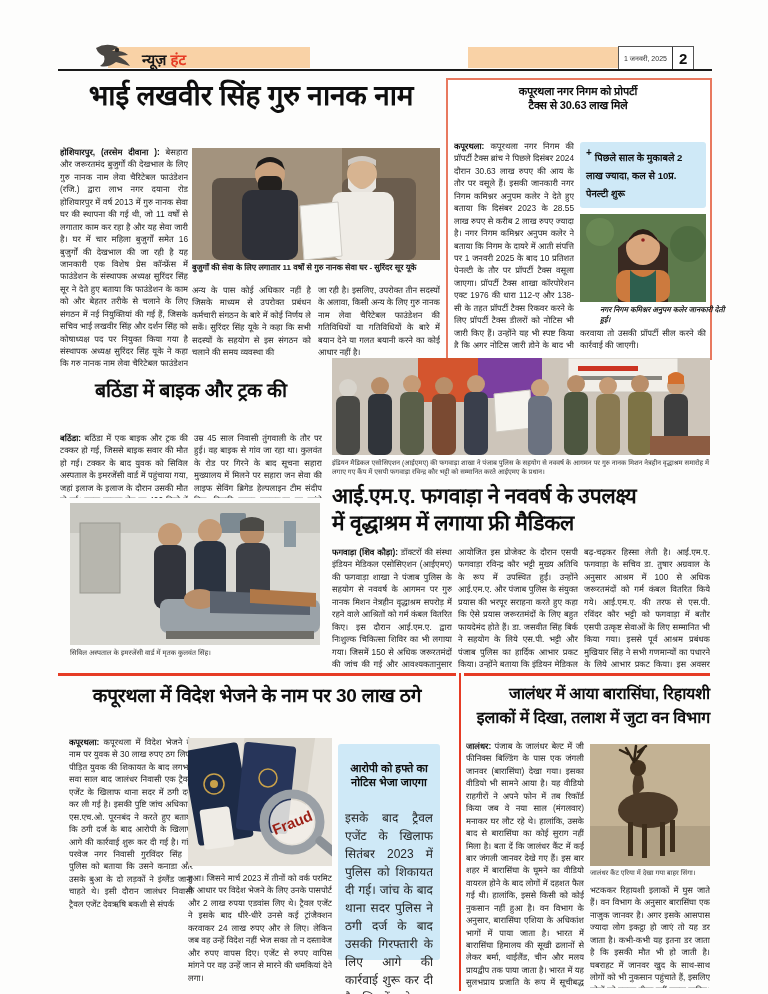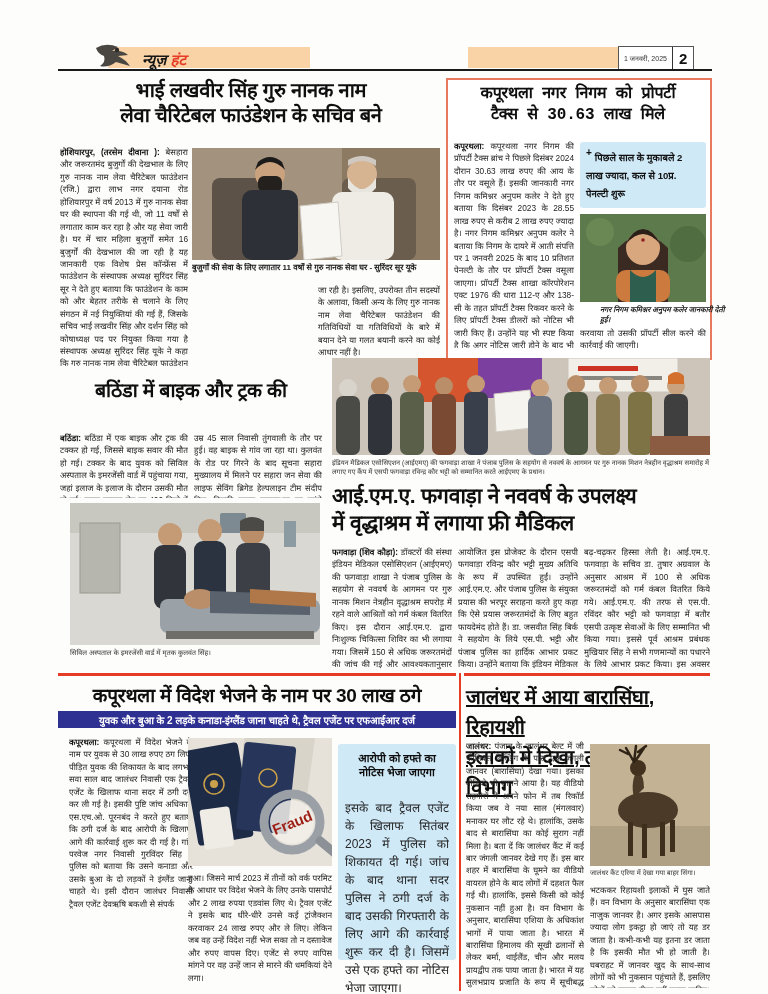--- a/index.html
+++ b/index.html
@@ -21,37 +21,36 @@
 
   <div class="abs peach" style="left:108px;top:47px;width:202px;height:21px;"></div>
   <div class="abs peach" style="left:468px;top:47px;width:188px;height:21px;"></div>
 
   <div class="abs" style="left:92px;top:42px;">
     <svg width="44" height="28" viewBox="0 0 44 28">
       <path d="M4 6 Q14 0 26 5 L20 9 Q30 8 36 13 L26 14 Q34 18 38 24 L24 20 Q16 26 8 24 Q14 20 12 14 Q6 12 4 6 Z" fill="#4a4743"></path>
       <circle cx="25" cy="8" r="2.2" fill="#2c2a28"></circle>
     </svg>
   </div>
-  <div class="abs" style="left:142px;top:49px;font-size:15px;font-weight:700;font-style:italic;">
+  <div class="abs" style="left:142px;top:49px;font-size:15px;font-weight:700;">
     <span style="color:#171717;">न्यूज़</span>
     <span style="color:#e63c25;">हंट</span>
   </div>
 
 
   <div class="abs" style="left:618px;top:46px;height:23px;background:#ffffff;border:1px solid #555;display:flex;align-items:center;">
     <span style="font-size:7px;color:#333;padding:0 5px;">1 जनवरी, 2025</span>
     <span style="width:1px;height:23px;background:#333;display:inline-block;"></span>
     <span style="font-size:15px;font-weight:700;color:#111;padding:0 6px;">2</span>
   </div>
 
   <div class="abs" style="left:58px;top:69px;width:654px;height:2px;background:#1a1a1a;"></div>
 
-  <div class="abs headline" style="left:60px;top:78px;width:382px;font-size:20px;line-height:1.25;">
+  <div class="abs headline" style="left:60px;top:78px;width:382px;font-size:28px;line-height:1.25;">
     <div>भाई लखवीर सिंह गुरु नानक नाम</div>
-    <div>लेवा चैरिटेबल फाउंडेशन के सचिव बने</div>
   </div>
 
   <div class="abs col" style="left:60px;top:146px;width:128px;height:220px;">
     <b>होशियारपुर, (तरसेम दीवाना ):</b>
     <span>बेसहारा और जरूरतमंद बुजुर्गों की देखभाल के लिए गुरु नानक नाम लेवा चैरिटेबल फाउंडेशन (रजि.) द्वारा लाभ नगर दयाना रोड होशियारपुर में वर्ष 2013 में गुरु नानक सेवा घर की स्थापना की गई थी, जो 11 वर्षों से लगातार काम कर रहा है और यह सेवा जारी है। घर में चार महिला बुजुर्गों समेत 16 बुजुर्गों की देखभाल की जा रही है यह जानकारी एक विशेष प्रेस कॉन्फ्रेंस में फाउंडेशन के संस्थापक अध्यक्ष सुरिंदर सिंह सूर ने देते हुए बताया कि फाउंडेशन के काम को और बेहतर तरीके से चलाने के लिए संगठन में नई नियुक्तियां की गई हैं, जिसके सचिव भाई लखवीर सिंह और दर्शन सिंह को कोषाध्यक्ष पद पर नियुक्त किया गया है संस्थापक अध्यक्ष सुरिंदर सिंह यूके ने कहा कि गुरु नानक नाम लेवा चैरिटेबल फाउंडेशन में उनके सहित केवल तीन सदस्य हैं और इन तीन सदस्यों के अलावा किसी</span>
   </div>
 
   <div class="abs photo" style="left:192px;top:148px;width:248px;height:112px;">
     <svg width="248" height="112" viewBox="0 0 248 112">
       <rect width="248" height="112" fill="#a3937e"></rect>
@@ -64,25 +63,26 @@
       <rect x="50" y="42" width="56" height="70" rx="10" fill="#2e3038"></rect>
       <circle cx="170" cy="26" r="15" fill="#d7b491"></circle>
       <path d="M156 30 Q170 52 184 30 L184 40 Q170 56 156 40 Z" fill="#e8e4de"></path>
       <path d="M156 18 Q170 8 184 18 L184 12 Q170 4 156 12 Z" fill="#cfc9c2"></path>
       <rect x="140" y="44" width="62" height="68" rx="10" fill="#efece6"></rect>
       <polygon points="108,58 146,54 150,108 112,112" fill="#f7f6f2" stroke="#cfccc5" stroke-width="1"></polygon>
     </svg>
   </div>
   <div class="abs cap" style="left:192px;top:263px;width:248px;font-size:8px;">बुजुर्गों की सेवा के लिए लगातार 11 वर्षों से गुरु नानक सेवा घर - सुरिंदर सूर यूके</div>
 
+  <div class="abs col" style="left:192px;top:284px;width:119px;height:82px;">अन्य के पास कोई अधिकार नहीं है जिसके माध्यम से उपरोक्त प्रबंधन कर्मचारी संगठन के बारे में कोई निर्णय ले सकें। सुरिंदर सिंह यूके ने कहा कि सभी सदस्यों के सहयोग से इस संगठन को चलाने की समय व्यवस्था की</div>
   <div class="abs col" style="left:318px;top:284px;width:122px;height:82px;">जा रही है। इसलिए, उपरोक्त तीन सदस्यों के अलावा, किसी अन्य के लिए गुरु नानक नाम लेवा चैरिटेबल फाउंडेशन की गतिविधियों या गतिविधियों के बारे में बयान देने या गलत बयानी करने का कोई आधार नहीं है।</div>
 
   <div class="abs" style="left:446px;top:78px;width:262px;height:278px;border:2px solid #e8795f;background:#fff;"></div>
 
-  <div class="abs headline" style="left:450px;top:84px;width:256px;font-size:16px;line-height:1.3;font-family:Liberation Mono, monospace;">
+  <div class="abs headline" style="left:450px;top:84px;width:256px;font-size:11px;line-height:1.3;">
     <div>कपूरथला नगर निगम को प्रोपर्टी</div>
     <div>टैक्स से 30.63 लाख मिले</div>
   </div>
 
   <div class="abs col" style="left:454px;top:140px;width:120px;height:208px;">
     <b>कपूरथला:</b>
     <span>कपूरथला नगर निगम की प्रॉपर्टी टैक्स ब्रांच ने पिछले दिसंबर 2024 दौरान 30.63 लाख रुपए की आय के तौर पर वसूले हैं। इसकी जानकारी नगर निगम कमिश्नर अनुपम कलेर ने देते हुए बताया कि दिसंबर 2023 के 28.55 लाख रुपए से करीब 2 लाख रुपए ज्यादा है। नगर निगम कमिश्नर अनुपम कलेर ने बताया कि निगम के दायरे में आती संपत्ति पर 1 जनवरी 2025 के बाद 10 प्रतिशत पेनल्टी के तौर पर प्रॉपर्टी टैक्स वसूला जाएगा। प्रॉपर्टी टैक्स शाखा कॉरपोरेशन एक्ट 1976 की धारा 112-ए और 138-सी के तहत प्रॉपर्टी टैक्स रिकवर करने के लिए प्रॉपर्टी टैक्स डीलरों को नोटिस भी जारी किए हैं। उन्होंने यह भी स्पष्ट किया है कि अगर नोटिस जारी होने के बाद भी बकाएदार प्रॉपर्टी टैक्स जमा नहीं</span>
   </div>
 
   <div class="abs" style="left:580px;top:142px;width:126px;height:66px;background:#cfe9f7;border-radius:3px;padding:5px 6px;box-sizing:border-box;">
@@ -185,21 +185,20 @@
   </div>
   <div class="abs col" style="left:458px;top:546px;width:120px;height:124px;">आयोजित इस प्रोजेक्ट के दौरान एसपी फगवाड़ा रविन्द्र कौर भट्टी मुख्य अतिथि के रूप में उपस्थित हुईं। उन्होंने आई.एम.ए. और पंजाब पुलिस के संयुक्त प्रयास की भरपूर सराहना करते हुए कहा कि ऐसे प्रयास जरूरतमंदों के लिए बहुत फायदेमंद होते हैं। डा. जसवीत सिंह बिर्क ने सहयोग के लिये एस.पी. भट्टी और पंजाब पुलिस का हार्दिक आभार प्रकट किया। उन्होंने बताया कि इंडियन मेडिकल एसोसिएशन डॉक्टरों के अधिकारों के लिए मजबूती से आवाज उठाने के साथ-साथ समाज सेवा में भी</div>
   <div class="abs col" style="left:584px;top:546px;width:126px;height:124px;">बढ़-चढ़कर हिस्सा लेती है। आई.एम.ए. फगवाड़ा के सचिव डा. तुषार अग्रवाल के अनुसार आश्रम में 100 से अधिक जरूरतमंदों को गर्म कंबल वितरित किये गये। आई.एम.ए. की तरफ से एस.पी. रविंदर कौर भट्टी को फगवाड़ा में बतौर एसपी उत्कृष्ट सेवाओं के लिए सम्मानित भी किया गया। इससे पूर्व आश्रम प्रबंधक मुखियार सिंह ने सभी गणमान्यों का पधारने के लिये आभार प्रकट किया। इस अवसर पर डा. सुरीत कौर बिर्क, डा. जी.बी. सिंह, डा. अनिल टंडन, डा. जे.एस.बिर्क आदि भी उपस्थित थे।</div>
 
   <div class="abs rule-red" style="left:58px;top:673px;width:398px;height:2.5px;"></div>
   <div class="abs rule-red" style="left:464px;top:673px;width:246px;height:2.5px;"></div>
   <div class="abs rule-red" style="left:459px;top:673px;width:1.5px;height:318px;"></div>
 
   <div class="abs headline" style="left:58px;top:684px;width:398px;font-size:19px;line-height:1.25;">कपूरथला में विदेश भेजने के नाम पर 30 लाख ठगे</div>
 
-  <div class="abs" style="left:58px;top:711px;width:398px;height:17px;background:#2e3192;color:#ffffff;font-weight:700;font-size:10px;display:flex;align-items:center;justify-content:center;">युवक और बुआ के 2 लड़के कनाडा-इंग्लैंड जाना चाहते थे, ट्रैवल एजेंट पर एफआईआर दर्ज</div>
 
   <div class="abs col" style="left:69px;top:736px;width:124px;height:252px;">
     <b>कपूरथला:</b>
     <span>कपूरथला में विदेश भेजने के नाम पर युवक से 30 लाख रुपए ठग लिए। पीड़ित युवक की शिकायत के बाद लगभग सवा साल बाद जालंधर निवासी एक ट्रैवल एजेंट के खिलाफ थाना सदर में ठगी दर्ज कर ली गई है। इसकी पुष्टि जांच अधिकारी एस.एच.ओ. पूरनबंद ने करते हुए बताया कि ठगी दर्ज के बाद आरोपी के खिलाफ आगे की कार्रवाई शुरू कर दी गई है। गांव परवेज नगर निवासी गुरविंदर सिंह ने पुलिस को बताया कि उसने कनाडा और उसके बुआ के दो लड़कों ने इंग्लैंड जाना चाहते थे। इसी दौरान जालंधर निवासी ट्रैवल एजेंट देवऋषि बकशी से संपर्क</span>
   </div>
 
   <div class="abs photo" style="left:188px;top:738px;width:144px;height:128px;">
     <svg width="144" height="128" viewBox="0 0 144 128">
       <rect width="144" height="128" fill="#e6e2da"></rect>
       <rect x="52" y="-6" width="70" height="80" fill="#d9d4ca" transform="rotate(8 87 34)"></rect>
@@ -210,29 +209,29 @@
       <circle cx="80" cy="40" r="9" fill="none" stroke="#c9a14a" stroke-width="1.5"></circle>
       <rect x="14" y="70" width="30" height="40" rx="3" fill="#efece6" transform="rotate(-8 29 90)"></rect>
       <circle cx="104" cy="84" r="28" fill="none" stroke="#9aa0a6" stroke-width="9"></circle>
       <circle cx="104" cy="84" r="22" fill="#f2efe9" opacity="0.85"></circle>
       <rect x="126" y="104" width="26" height="9" rx="4" fill="#8b9197" transform="rotate(40 139 108)"></rect>
       <text x="104" y="90" font-size="15" font-weight="bold" fill="#9c1f15" text-anchor="middle" transform="rotate(-22 104 84)">Fraud</text>
     </svg>
   </div>
   <div class="abs col" style="left:188px;top:872px;width:144px;height:116px;">हुआ। जिसने मार्च 2023 में तीनों को वर्क परमिट के आधार पर विदेश भेजने के लिए उनके पासपोर्ट और 2 लाख रुपया एडवांस लिए थे। ट्रैवल एजेंट ने इसके बाद धीरे-धीरे उनसे कई ट्रांजैक्शन करवाकर 24 लाख रुपए और ले लिए। लेकिन जब वह उन्हें विदेश नहीं भेज सका तो न दस्तावेज और रुपए वापस दिए। एजेंट से रुपए वापिस मांगने पर वह उन्हें जान से मारने की धमकियां देने लगा।</div>
 
-  <div class="abs" style="left:338px;top:744px;width:118px;height:216px;background:#cfe9f7;border-radius:3px;padding:7px 7px;box-sizing:border-box;">
+  <div class="abs" style="left:338px;top:744px;width:102px;height:216px;background:#cfe9f7;border-radius:3px;padding:17px 7px;box-sizing:border-box;">
     <div style="font-weight:700;font-size:11px;text-align:center;color:#0e0e0e;line-height:1.3;">
       <div>आरोपी को हफ्ते का</div>
       <div>नोटिस भेजा जाएगा</div>
     </div>
     <div class="col" style="margin-top:19px;font-size:12px;">इसके बाद ट्रैवल एजेंट के खिलाफ सितंबर 2023 में पुलिस को शिकायत दी गई। जांच के बाद थाना सदर पुलिस ने ठगी दर्ज के बाद उसकी गिरफ्तारी के लिए आगे की कार्रवाई शुरू कर दी है। जिसमें उसे एक हफ्ते का नोटिस भेजा जाएगा।</div>
   </div>
 
-  <div class="abs headline" style="left:466px;top:682px;width:244px;font-size:20px;line-height:1.5;text-align:left;text-decoration:underline;">
+  <div class="abs headline" style="left:466px;top:682px;width:244px;font-size:16px;line-height:1.5;text-align:right;">
     <div>जालंधर में आया बारासिंघा, रिहायशी</div>
     <div>इलाकों में दिखा, तलाश में जुटा वन विभाग</div>
   </div>
 
   <div class="abs col" style="left:466px;top:740px;width:118px;height:248px;">
     <b>जालंधर:</b>
     <span>पंजाब के जालंधर बेल्ट में जी फीनिक्स बिल्डिंग के पास एक जंगली जानवर (बारासिंघा) देखा गया। इसका वीडियो भी सामने आया है। यह वीडियो राहगीरों ने अपने फोन में तब रिकॉर्ड किया जब वे नया साल (मंगलवार) मनाकर घर लौट रहे थे। हालांकि, उसके बाद से बारासिंघा का कोई सुराग नहीं मिला है। बता दें कि जालंधर कैंट में कई बार जंगली जानवर देखे गए हैं। इस बार शहर में बारासिंघा के घूमने का वीडियो वायरल होने के बाद लोगों में दहशत फैल गई थी। हालांकि, इससे किसी को कोई नुकसान नहीं हुआ है। वन विभाग के अनुसार, बारासिंघा एशिया के अधिकांश भागों में पाया जाता है। भारत में बारासिंघा हिमालय की सूखी ढलानों से लेकर बर्मा, थाईलैंड, चीन और मलय प्रायद्वीप तक पाया जाता है। भारत में यह सुलभप्राय प्रजाति के रूप में सूचीबद्ध किया गया है। इन दिनों ठंड के साथ बर्फबारी भी हो रही है, जिसके चलते जंगली जानवर दूसरी जगह तलाशने के लिए बाहर निकलते हैं, लेकिन रास्ता</span>
   </div>
 
   <div class="abs photo" style="left:590px;top:744px;width:120px;height:122px;">

